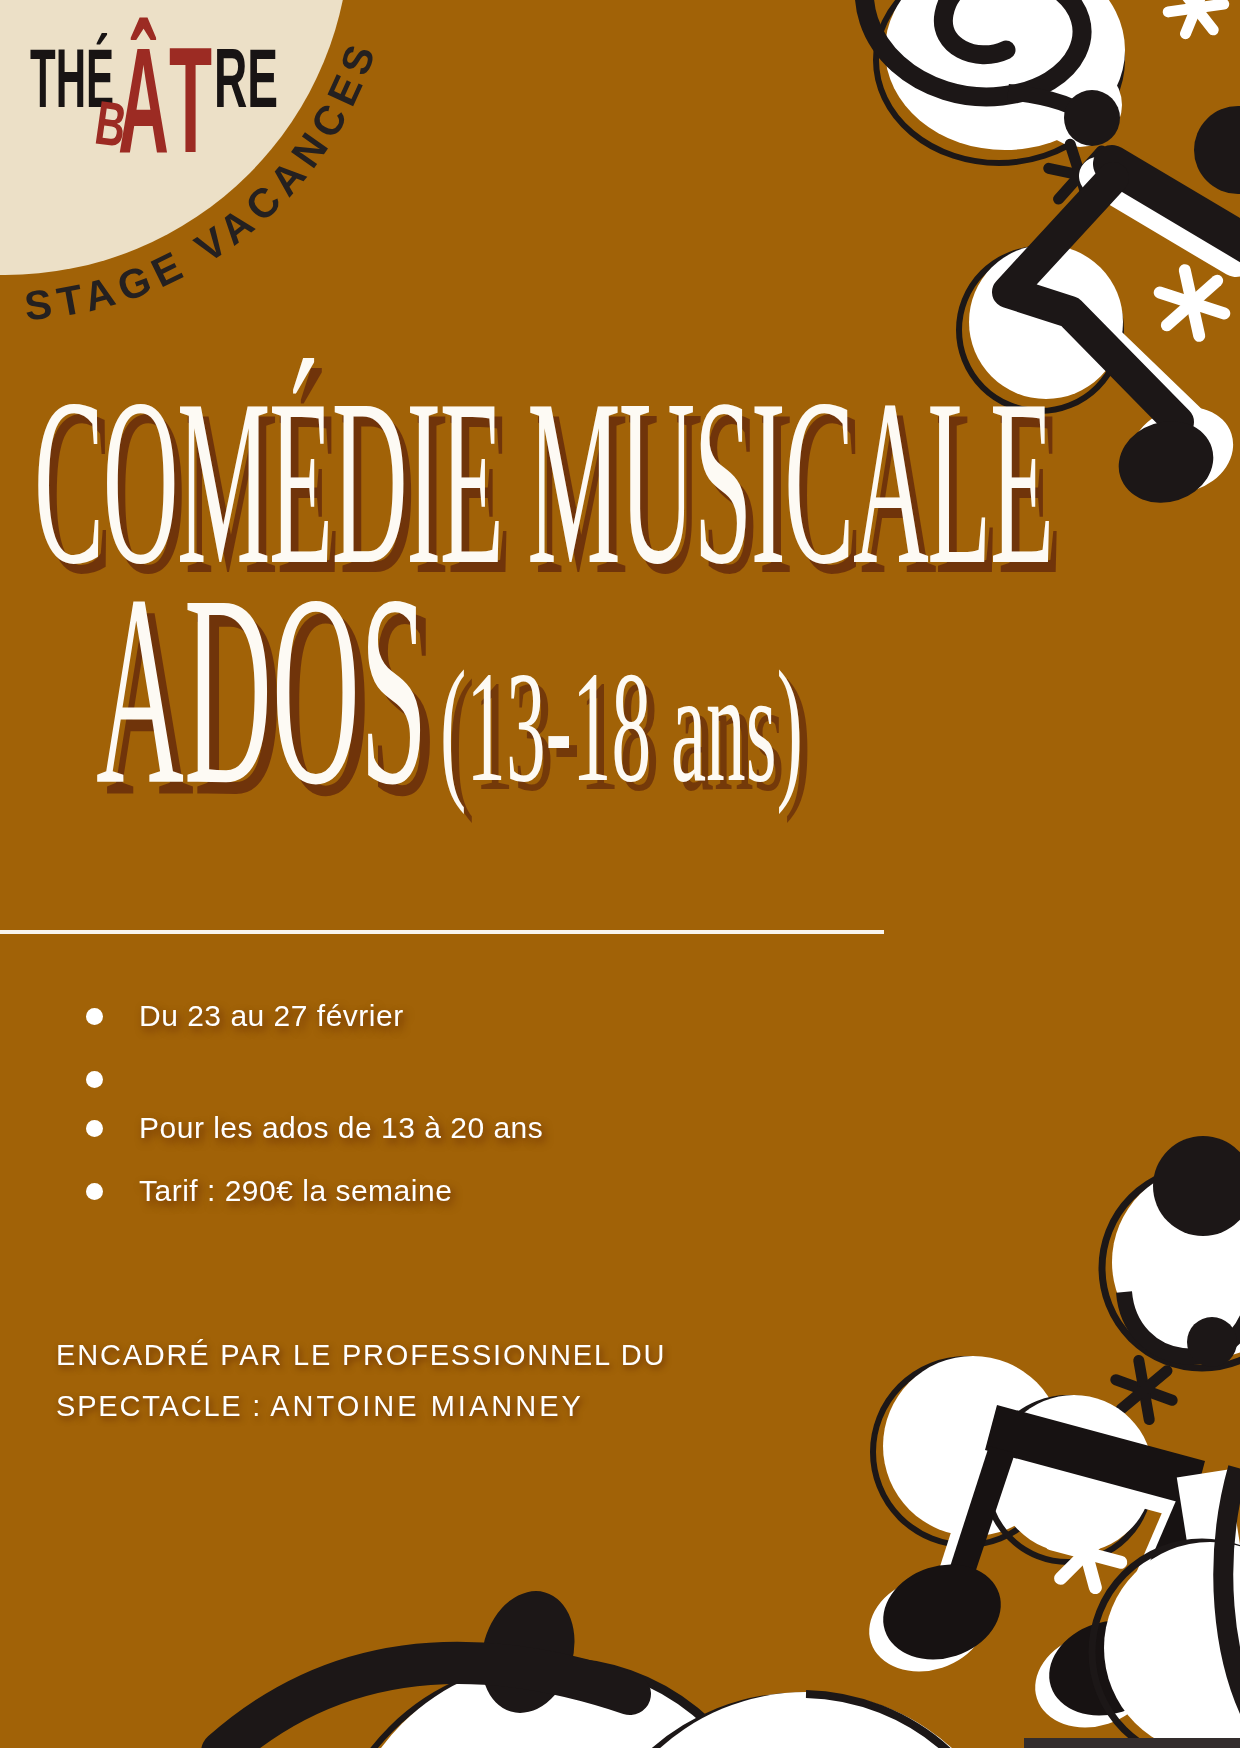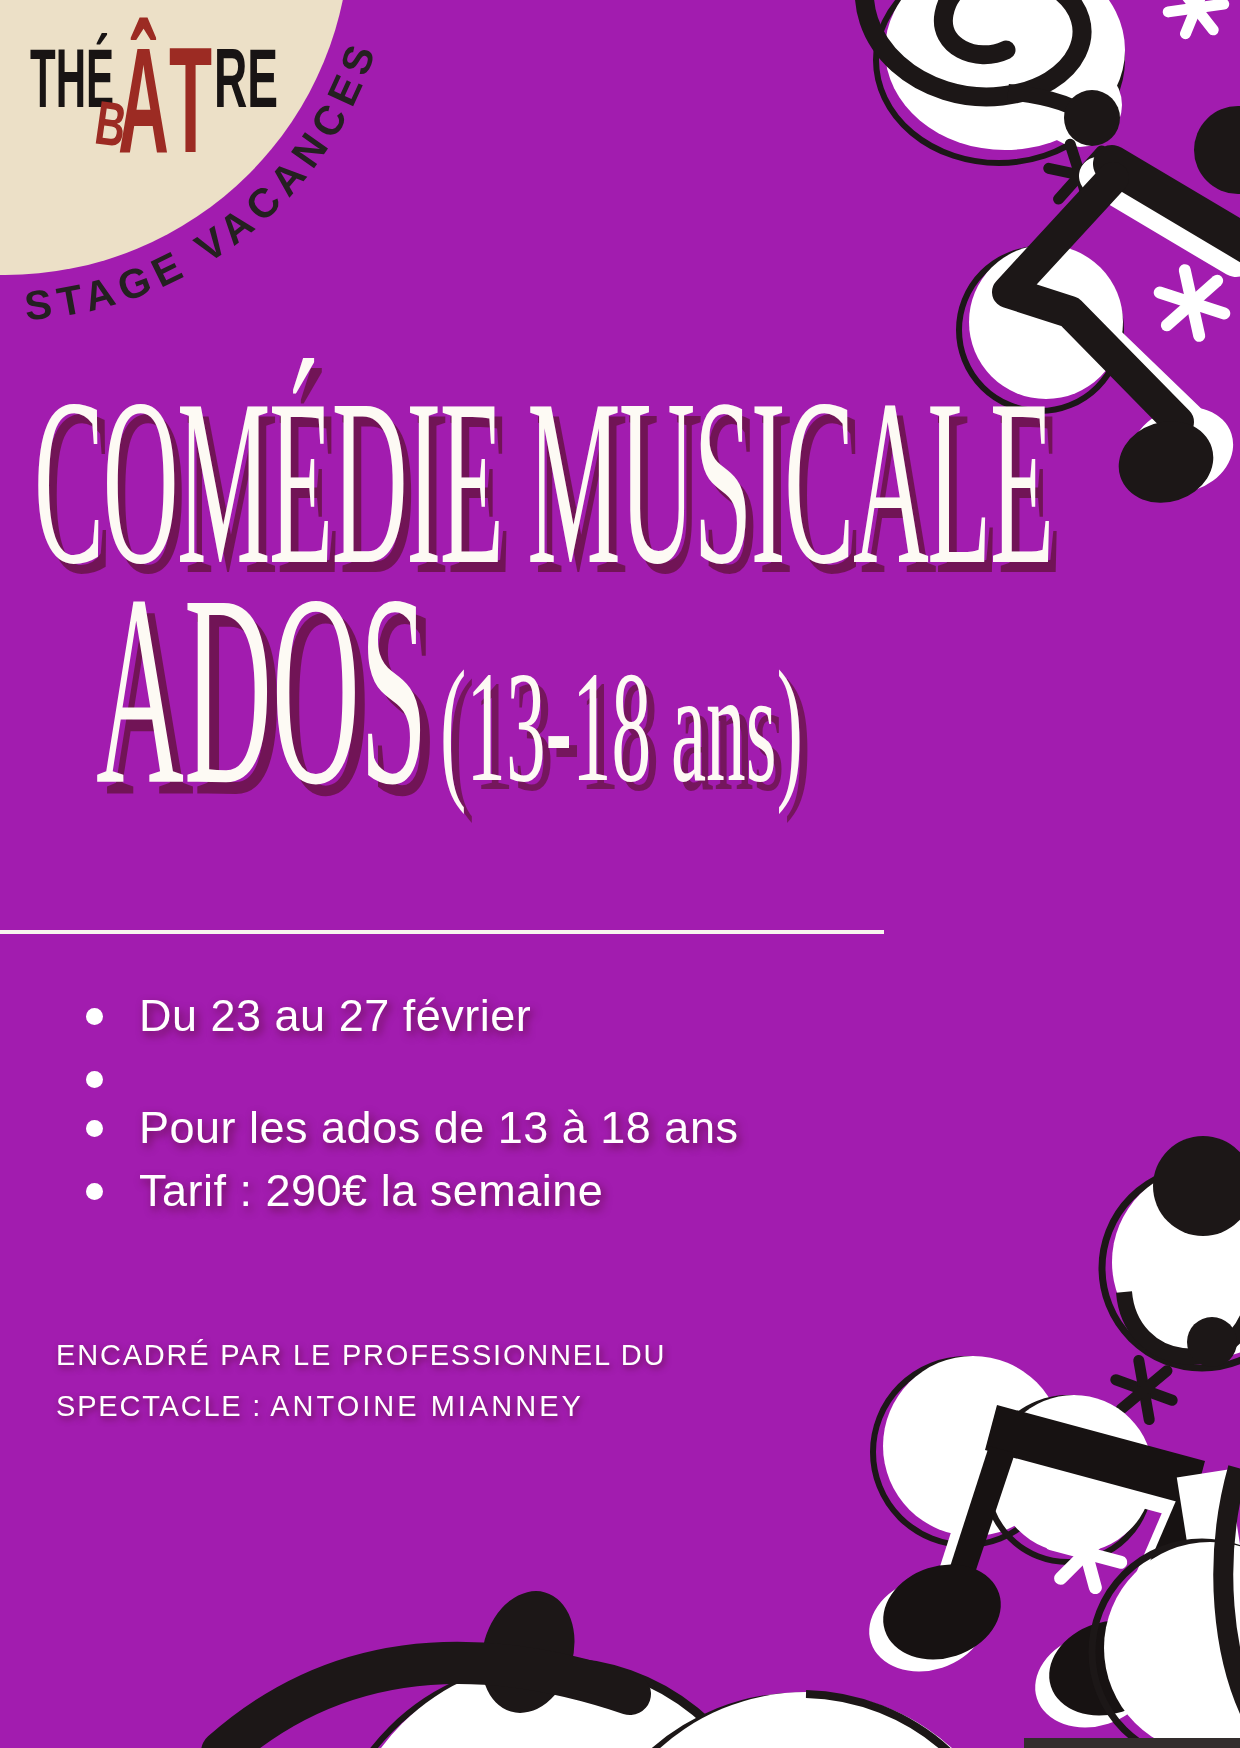--- a/index.html
+++ b/index.html
@@ -1,21 +1,21 @@
 <!DOCTYPE html>
 <html><head>
 <meta charset="utf-8">
 <style>
   html, body { margin: 0; padding: 0; }
   body { background: #6b6b6b; }
   .poster {
     position: relative;
     width: 1240px;
     height: 1748px;
-    background: #a21caf;
+    background: #a16207;
     overflow: hidden;
     font-family: "Liberation Sans", sans-serif;
   }
   .poster svg { position: absolute; pointer-events: none; }
   #decor-svg { left: 0; top: 0; z-index: 1; }
   #badge-svg { left: 0; top: 0; z-index: 2; }
 
   .title-line {
     position: absolute;
     z-index: 3;
@@ -65,21 +65,21 @@
   }
   .bullet-dot {
     flex: none;
     width: 17px; height: 17px;
     margin: 15px 36px 0 0;
     border-radius: 50%;
     background: #ffffff;
   }
   .detail-text {
     color: #ffffff;
-    font-size: 45px;
+    font-size: 30px;
     line-height: 46px;
     letter-spacing: 0.5px;
     text-shadow: 3px 4px 8px rgba(62,8,6,0.55);
   }
   .footer-note {
     position: absolute;
     z-index: 3;
     left: 56px; top: 1330px;
     width: 720px;
     color: #ffffff;
@@ -218,21 +218,21 @@
   <ul class="details-list">
     <li>
       <span class="bullet-dot"></span>
       <span class="detail-text">Du 23 au 27 février</span>
     </li>
     <li>
       <span class="bullet-dot"></span>
     </li>
     <li>
       <span class="bullet-dot"></span>
-      <span class="detail-text">Pour les ados de 13 à 18 ans</span>
+      <span class="detail-text">Pour les ados de 13 à 20 ans</span>
     </li>
     <li>
       <span class="bullet-dot"></span>
       <span class="detail-text">Tarif : 290€ la semaine</span>
     </li>
   </ul>
 
   <div class="footer-note">
     <span class="footer-lead">ENCADRÉ PAR LE PROFESSIONNEL DU SPECTACLE :</span>
     <span class="footer-name">ANTOINE MIANNEY</span>

